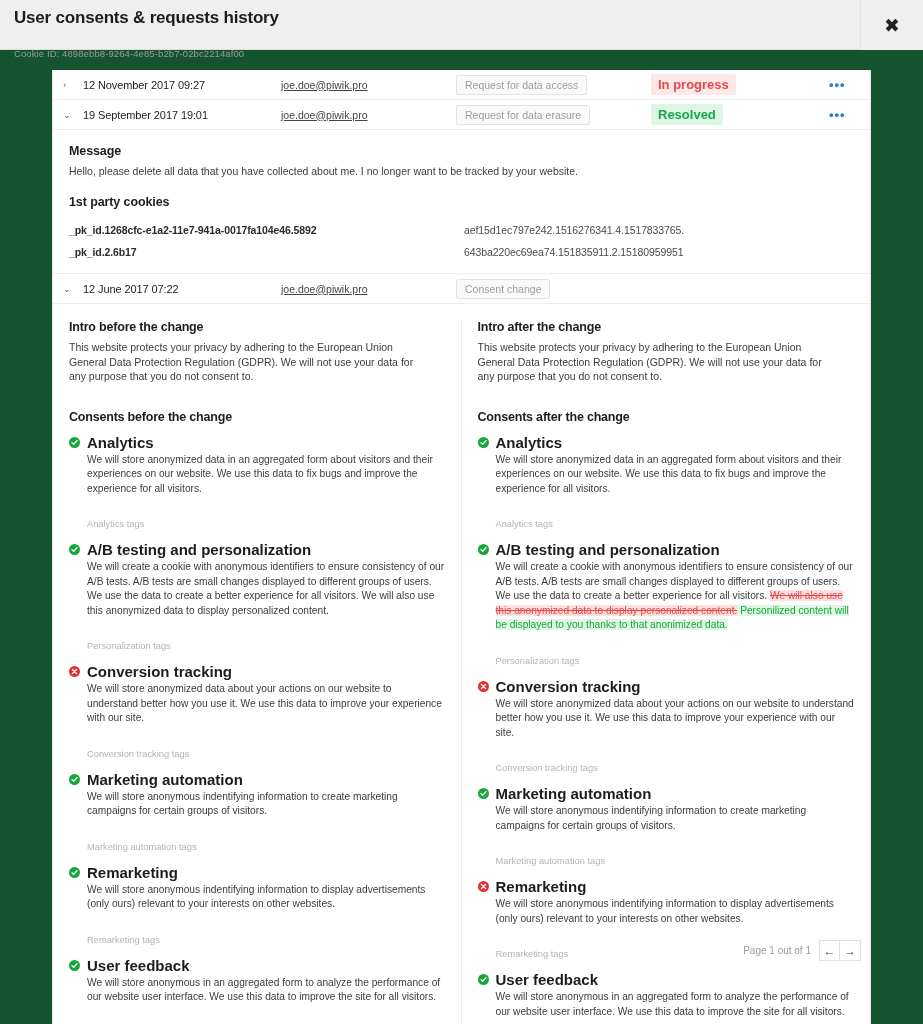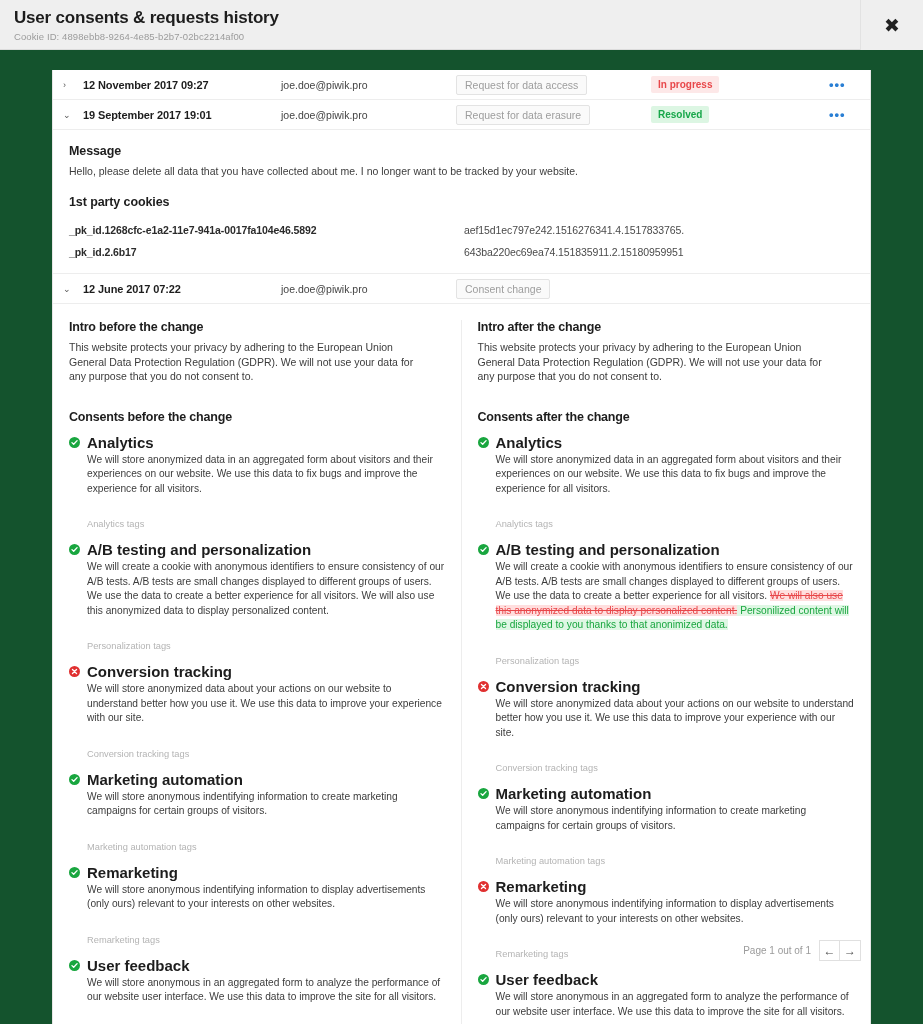--- a/index.html
+++ b/index.html
@@ -23,21 +23,21 @@
   .header-title {
     font-size: 17px;
     font-weight: bold;
     color: #1d1d1d;
     letter-spacing: -0.2px;
     line-height: 20px;
   }
   .header-sub {
     font-size: 9.5px;
     color: #9b9b9b;
-    margin-top: 3px;
+    margin-top: 20px;
     letter-spacing: 0.1px;
   }
   .close-btn {
     position: absolute;
     top: 0; right: 0;
     width: 63px; height: 50px;
     border-left: 1px solid #e2e2e2;
     background: #efefef;
     display: flex; align-items: center; justify-content: center;
     cursor: pointer;
@@ -67,38 +67,38 @@
     padding-left: 10px;
   }
   .chev {
     width: 20px;
     font-size: 9px;
     color: #555;
     text-align: left;
     cursor: pointer;
     user-select: none;
   }
-  .req-date { width: 198px; font-weight: bold; font-size: 11px; color: #1d1d1d; letter-spacing: -0.1px;}
-  .req-email { width: 175px; color: #444; font-size: 10.5px; }
+  .req-date { width: 198px; font-weight: normal; font-size: 11px; color: #1d1d1d; letter-spacing: -0.1px;}
+  .req-email { width: 175px; color: #444; font-size: 10.5px; text-decoration: underline; }
   .req-type {
     width: 195px;
   }
   .req-type span {
     display: inline-block;
     border: 1px solid #e3e3e3;
     background: #fafafa;
     color: #9d9d9d;
     font-size: 10.5px;
     padding: 3px 8px;
     border-radius: 2px;
   }
   .req-status { width: 178px; }
   .badge {
     display: inline-block;
-    font-size: 10px;
+    font-size: 13px;
     font-weight: bold;
     padding: 3px 7px;
     border-radius: 2px;
   }
   .badge.inprogress { background: #fde8e8; color: #e8474a; }
   .badge.resolved { background: #dcf6e3; color: #17a74a; }
   .kebab {
     flex: 1;
     text-align: left;
     color: #2a7fd4;

